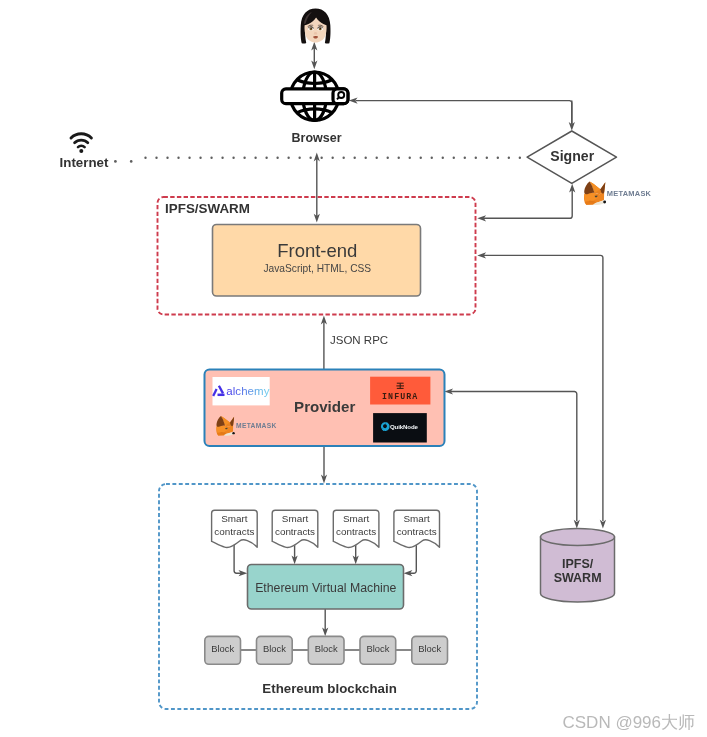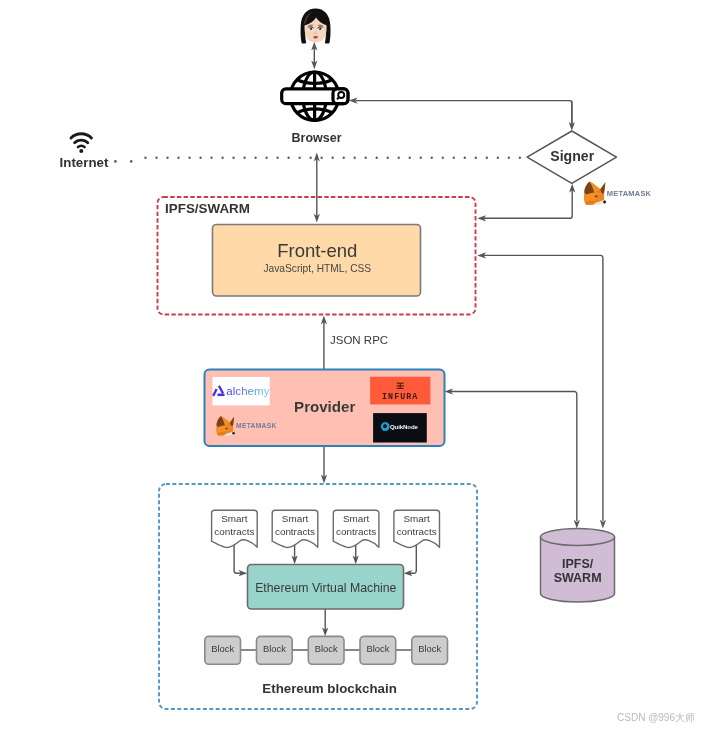--- a/index.html
+++ b/index.html
@@ -282,15 +282,15 @@
       <path d="M385.3,422.1 a4.45,4.45 0 1 1 -3.3,7.45 l1.6,-1.95
                a1.95,1.95 0 1 0 1.7,-3.3 Z" fill="#1aa3d4"></path>
       <path d="M385.3,422.1 a4.45,4.45 0 0 0 -3.3,7.45 l1.6,-1.95
                a1.95,1.95 0 0 1 1.7,-3.3 Z" fill="#1aa3d4"></path>
       <path d="M382.0,429.55 l1.55,1.45 1.8,-2.1 -1.75,-1.3 Z" fill="#1aa3d4"></path>
     </g>
     <text x="389.9" y="428.8" font-family="Liberation Sans, sans-serif" font-size="6.1" font-weight="bold" letter-spacing="-0.1" fill="#f2f5f8">QuikNode</text>
   </svg>
 
   <div style="position:absolute;left:0;top:711px;width:695px;text-align:right;
-              font-family:'Liberation Sans',sans-serif;font-size:10px;color:#b9b9b9;">CSDN @996大师</div>
+              font-family:'Liberation Sans',sans-serif;font-size:17px;color:#b9b9b9;">CSDN @996大师</div>
 
 </div>
 
 </body></html>

